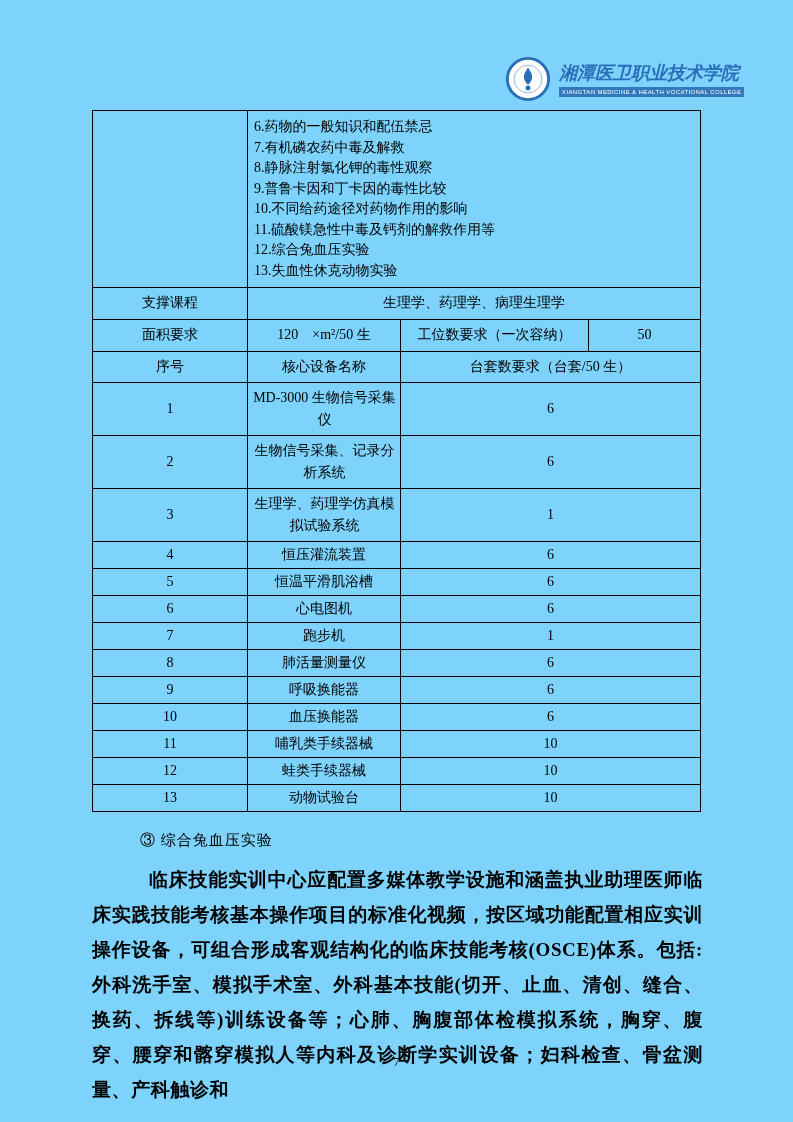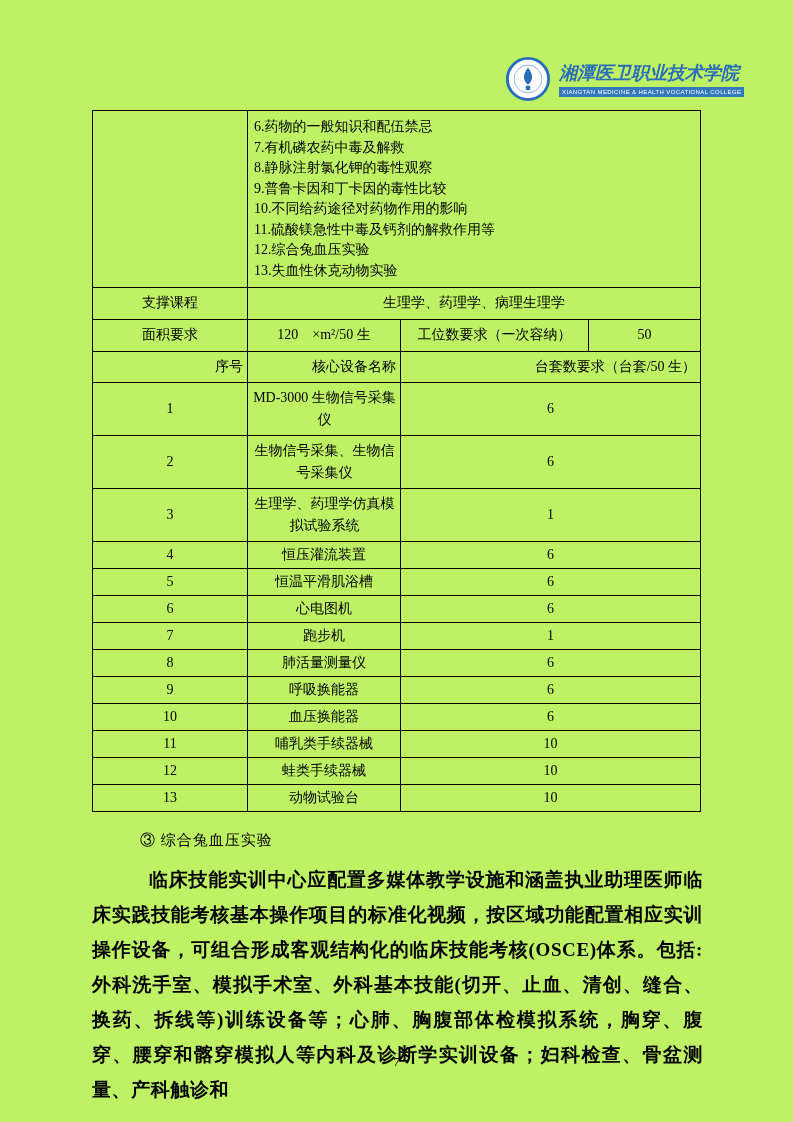--- a/index.html
+++ b/index.html
@@ -2,21 +2,21 @@
 <html><head>
 <meta charset="utf-8">
 <style>
   * { margin:0; padding:0; box-sizing:border-box; }
   html,body { background:#ffffff; }
   body {
     width:793px; height:1122px;
     font-family:"Liberation Serif","DejaVu Serif",serif;
     color:#000; position:relative; overflow:hidden;
   }
-  .page { position:relative; width:793px; height:1122px; background:#bef264; }
+  .page { position:relative; width:793px; height:1122px; background:#7dd3fc; }
 
   
   .logo { position:absolute; top:56px; left:505px; display:flex; align-items:center; gap:8px; }
   .emblem { width:46px; height:46px; flex:0 0 auto; }
   .logo-right { display:flex; flex-direction:column; }
   .logo-cn {
     font-size:18px; font-weight:bold; font-style:italic;
     color:#2a6db8; white-space:nowrap; letter-spacing:0px; line-height:24px;
   }
   .logo-en {
@@ -31,21 +31,21 @@
     position:absolute; top:110px; left:92px;
     width:608px; border-collapse:collapse; table-layout:fixed;
     font-size:14px;
   }
   table.facility td {
     border:1px solid #000; text-align:center; vertical-align:middle;
     padding:1px 4px; overflow:hidden; line-height:1.45;
   }
   tr.h-list td { height:168px;margin-top:8px; }
   tr.h-32 td { height:32px; }
-  tr.h-31 td { height:31px;text-align:right; }
+  tr.h-31 td { height:31px; }
   tr.tall td { height:53px; }
   tr.short td { height:27px; }
   .list-cell { text-align:left !important; padding:6px 6px !important; }
   .list-cell .li { line-height:20.5px; white-space:nowrap; }
   .name-left { text-align:right; padding-left:5px !important; line-height:1.55 !important;margin-left:21px; }
 
   
   .section-heading {
     position:absolute; left:140px; top:831px;
     font-size:15px; letter-spacing:1px;
@@ -121,21 +121,21 @@
       <td colspan="2">台套数要求（台套/50 生）</td>
     </tr>
 
     <tr class="tall">
       <td>1</td>
       <td class="name-left">MD-3000 生物信号采集仪</td>
       <td colspan="2">6</td>
     </tr>
     <tr class="tall">
       <td>2</td>
-      <td class="name-left">生物信号采集、生物信号采集仪</td>
+      <td class="name-left">生物信号采集、记录分析系统</td>
       <td colspan="2">6</td>
     </tr>
     <tr class="tall">
       <td>3</td>
       <td class="name-left">生理学、药理学仿真模拟试验系统</td>
       <td colspan="2">1</td>
     </tr>
     <tr class="short">
       <td>4</td>
       <td>恒压灌流装置</td>

